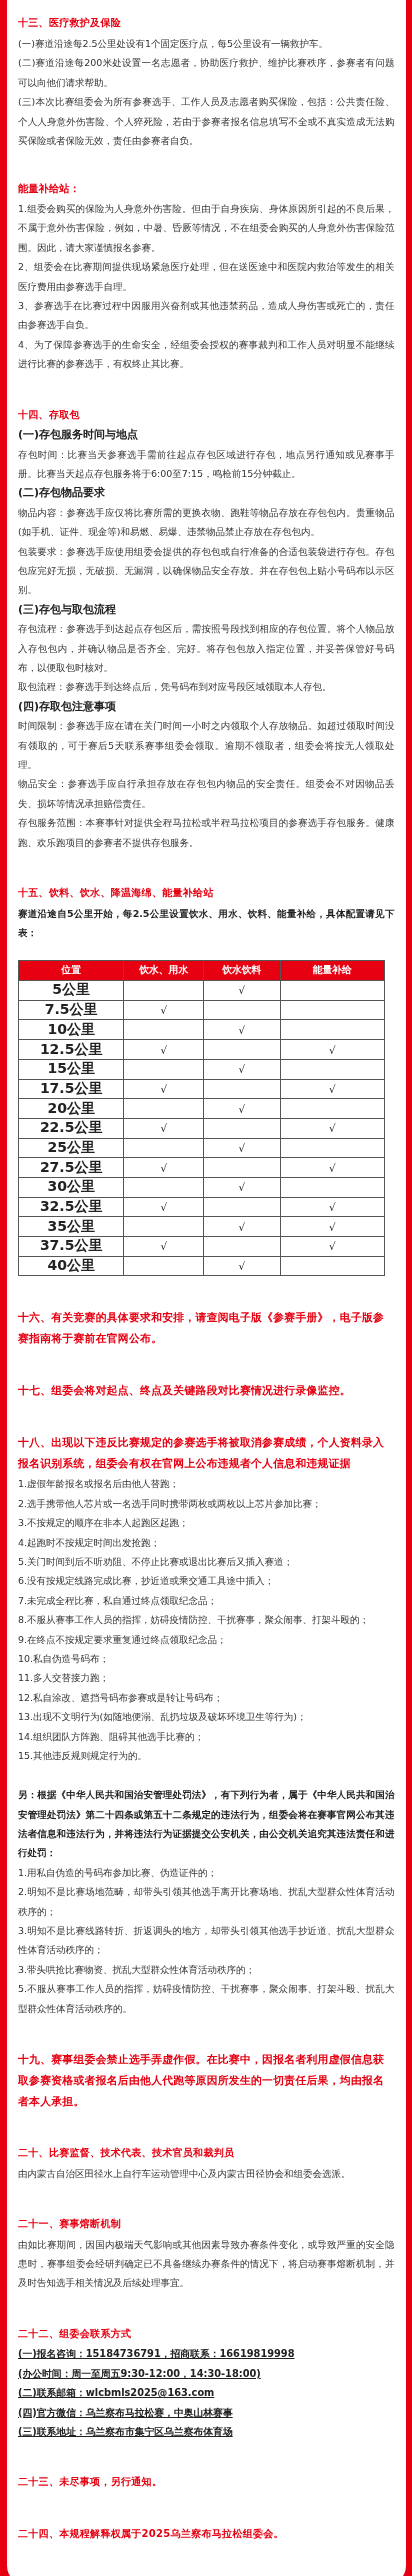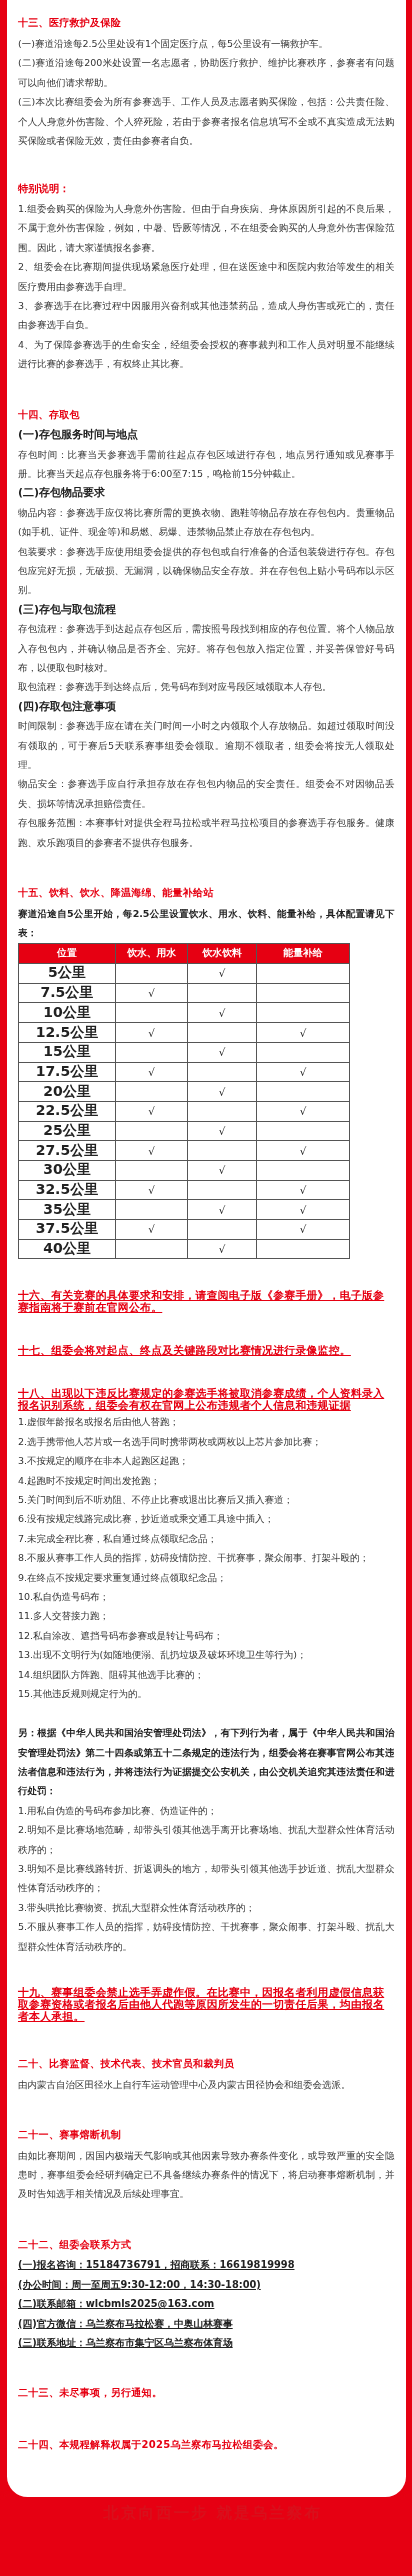--- a/index.html
+++ b/index.html
@@ -9,31 +9,31 @@
   .card {
     background: #ffffff;
     width: 399px;
     padding: 13.4px 11.3px 41px 11.3px;
     border-radius: 0 0 20.6px 20.6px;
   }
   .sec-title {
     color: #e60012; font-weight: bold; font-size: 10px; line-height: 20.6px;
     letter-spacing: 0.3px;
   }
-  .sec-title.long { font-size: 10.8px; line-height: 12px; text-decoration: underline; }
+  .sec-title.long { font-size: 10.8px; line-height: 21px; }
   .sub-title { color: #e60012; font-weight: bold; font-size: 10.3px; line-height: 19.6px; margin-top: 9.3px; }
   .p { font-size: 9.5px; line-height: 19.4px; color: #333; text-align: justify; }
   .p.bold { font-weight: bold; color: #222; }
   .sub-h { font-size: 11px; line-height: 19.4px; font-weight: bold; color: #222; }
   .gap-m { height: 19.6px; }
   .gap-l { height: 31px; }
   .contact { font-size: 9.8px; line-height: 19.4px; font-weight: bold; color: #222; text-decoration: underline; }
 
   table.supply {
-    width: 332px; border-collapse: collapse; margin-top: 0;
+    width: 367px; border-collapse: collapse; margin-top: 17px;
     font-size: 9.8px; font-weight: bold; color: #222; padding-left: 20px;
   }
   table.supply th {
     background: #e60012; color: #fff; height: 20.6px; font-weight: bold;
     border: 0.8px solid #555; font-size: 9.8px;
   }
   table.supply td {
     height: 19.7px; text-align: center; border: 0.8px solid #555;
     font-size: 14px;
   }
@@ -53,21 +53,21 @@
 
 <div class="page">
   <div class="card">
 
     <section>
       <h2 class="sec-title">十三、医疗救护及保险</h2>
       <p class="p">(一)赛道沿途每2.5公里处设有1个固定医疗点，每5公里设有一辆救护车。</p>
       <p class="p">(二)赛道沿途每200米处设置一名志愿者，协助医疗救护、维护比赛秩序，参赛者有问题可以向他们请求帮助。</p>
       <p class="p">(三)本次比赛组委会为所有参赛选手、工作人员及志愿者购买保险，包括：公共责任险、个人人身意外伤害险、个人猝死险，若由于参赛者报名信息填写不全或不真实造成无法购买保险或者保险无效，责任由参赛者自负。</p>
       <div class="gap-m"></div>
-      <h3 class="sub-title">特别说明：</h3>
+      <h3 class="sub-title">能量补给站：</h3>
       <p class="p">1.组委会购买的保险为人身意外伤害险。但由于自身疾病、身体原因所引起的不良后果，不属于意外伤害保险，例如，中暑、昏厥等情况，不在组委会购买的人身意外伤害保险范围。因此，请大家谨慎报名参赛。</p>
       <p class="p">2、组委会在比赛期间提供现场紧急医疗处理，但在送医途中和医院内救治等发生的相关医疗费用由参赛选手自理。</p>
       <p class="p">3、参赛选手在比赛过程中因服用兴奋剂或其他违禁药品，造成人身伤害或死亡的，责任由参赛选手自负。</p>
       <p class="p">4、为了保障参赛选手的生命安全，经组委会授权的赛事裁判和工作人员对明显不能继续进行比赛的参赛选手，有权终止其比赛。</p>
     </section>
 
     <div class="gap-l"></div>
 
     <section>
       <h2 class="sec-title">十四、存取包</h2>

